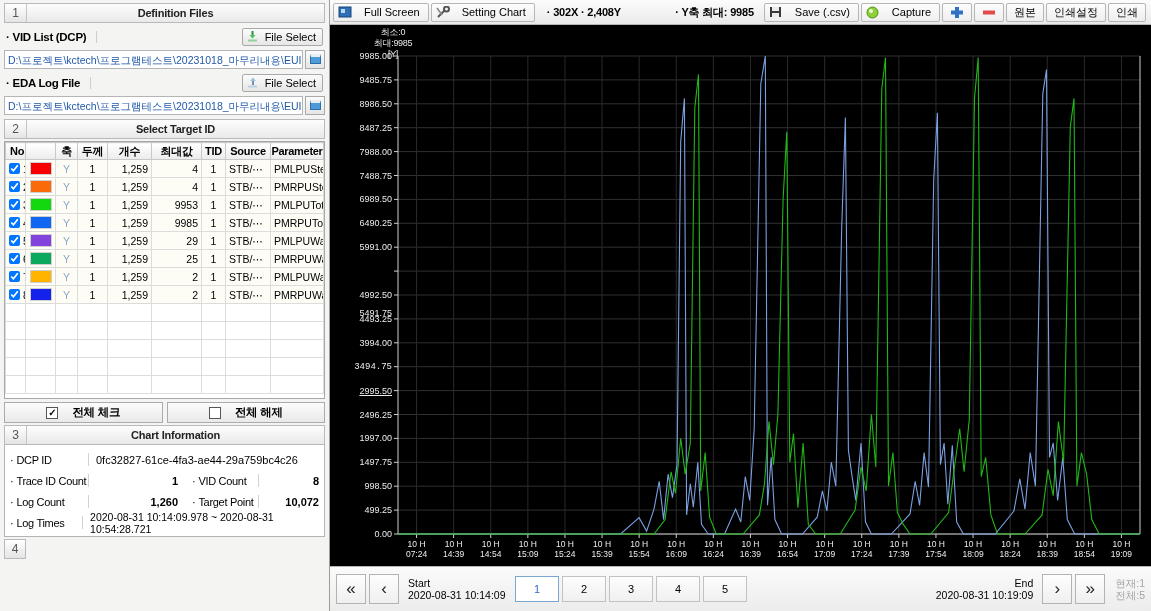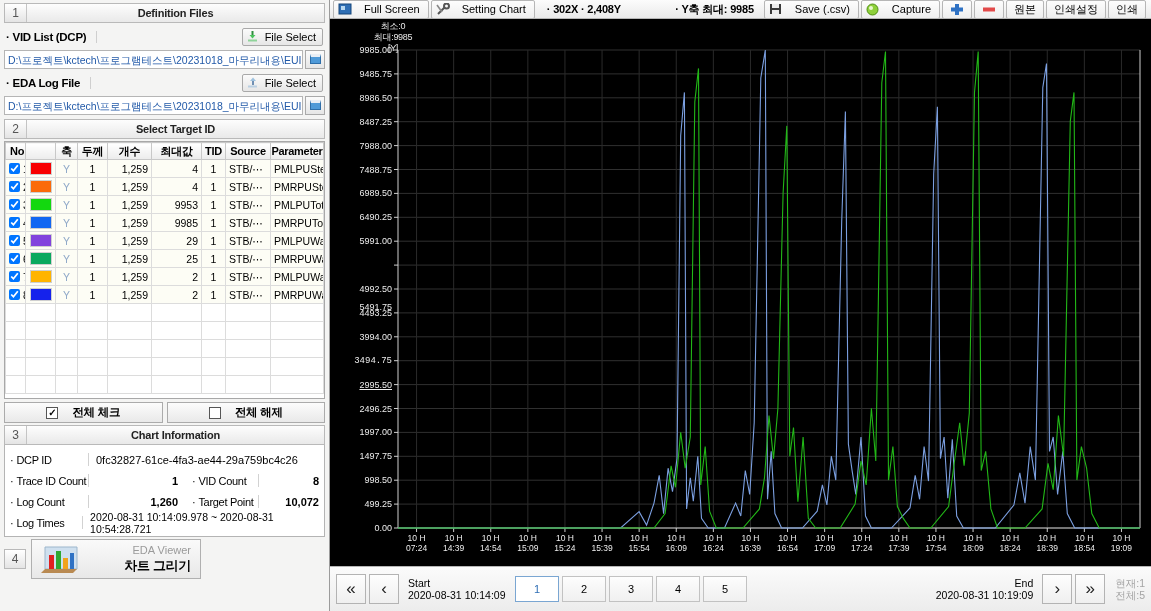--- a/index.html
+++ b/index.html
@@ -114,21 +114,21 @@
     padding:0 9px 0 5px;
   }
   .draw-ico{ width:44px; height:32px; position:relative; }
   .draw-txt{ flex:1; text-align:right; line-height:1.25; }
   .draw-txt .t1{ color:#9a9a9a; font-size:11px; }
   .draw-txt .t2{ font-weight:bold; font-size:13px; letter-spacing:-0.3px; }
 
   
   #right{ width:821px; height:611px; display:flex; flex-direction:column; background:#f1f1f1; }
   #toolbar{
-    height:19px; display:flex; align-items:center; gap:0;
+    height:25px; display:flex; align-items:center; gap:0;
     background:linear-gradient(#fcfcfc,#eaeaea); border-bottom:1px solid #b6b6b6;
     padding:7px 3px;
   }
   .tb-btn{
     display:flex; align-items:center; gap:12px; height:19px; padding:0 8px 0 4px;
     border:1px solid #b6b6b6; background:linear-gradient(#fdfdfd,#eeeeee);
     font-size:11px; cursor:pointer; border-radius:2px; margin-right:2px;
   }
   .tb-btn.plain{ gap:0; justify-content:center; padding:0 7px; }
   .tb-info{ font-size:11px; font-weight:bold; padding:0 10px; letter-spacing:-0.2px; }
@@ -488,36 +488,20 @@
       </div>
       <div class="ci-row">
         <span class="ci-lab">Log Times</span>
         <span class="ci-bar"></span>
         <span class="ci-val" style="font-size:10.5px">2020-08-31 10:14:09.978 ~ 2020-08-31 10:54:28.721</span>
       </div>
     </div>
 
     <div id="sec4">
       <div class="sec-num" style="border:1px solid #b9b9b9;height:20px;line-height:18px;">4</div>
-      <div class="draw-btn">
-        <span class="draw-ico">
-          <svg width="44" height="32" viewBox="0 0 44 32">
-            <polygon points="8,4 40,4 40,26 8,26" fill="#cfe0ef" stroke="#9db6cc"></polygon>
-            <polygon points="8,26 4,30 36,30 40,26" fill="#b98a52"></polygon>
-            <rect x="12" y="12" width="5" height="14" fill="#e02020"></rect>
-            <rect x="19" y="8" width="5" height="18" fill="#2fa832"></rect>
-            <rect x="26" y="15" width="5" height="11" fill="#f0a31c"></rect>
-            <rect x="33" y="10" width="4" height="16" fill="#2f72c4"></rect>
-          </svg>
-        </span>
-        <span class="draw-txt">
-          <span class="t1">EDA Viewer</span><br>
-          <span class="t2">차트 그리기</span>
-        </span>
-      </div>
     </div>
   </div>
 
   <div id="right">
 
     <div id="toolbar">
       <div class="tb-btn">
         <span class="ic">
           <svg width="14" height="12" viewBox="0 0 14 12">
               <rect x="1" y="1" width="12" height="10" fill="#2f6fb5" stroke="#16467a"></rect>

